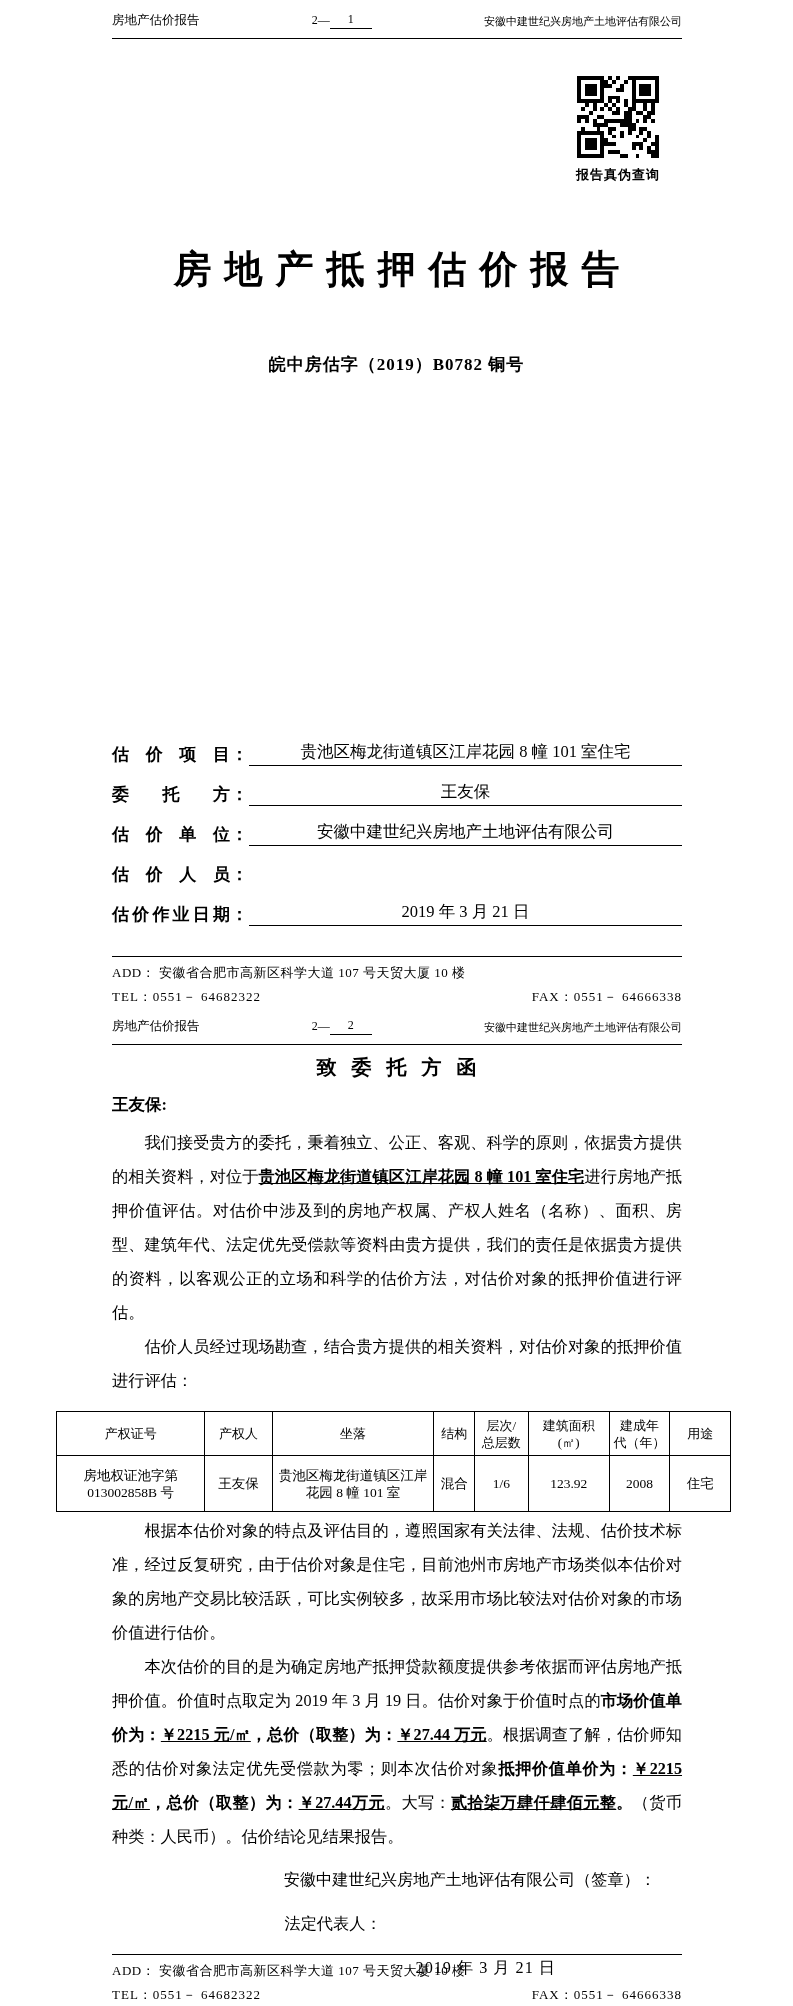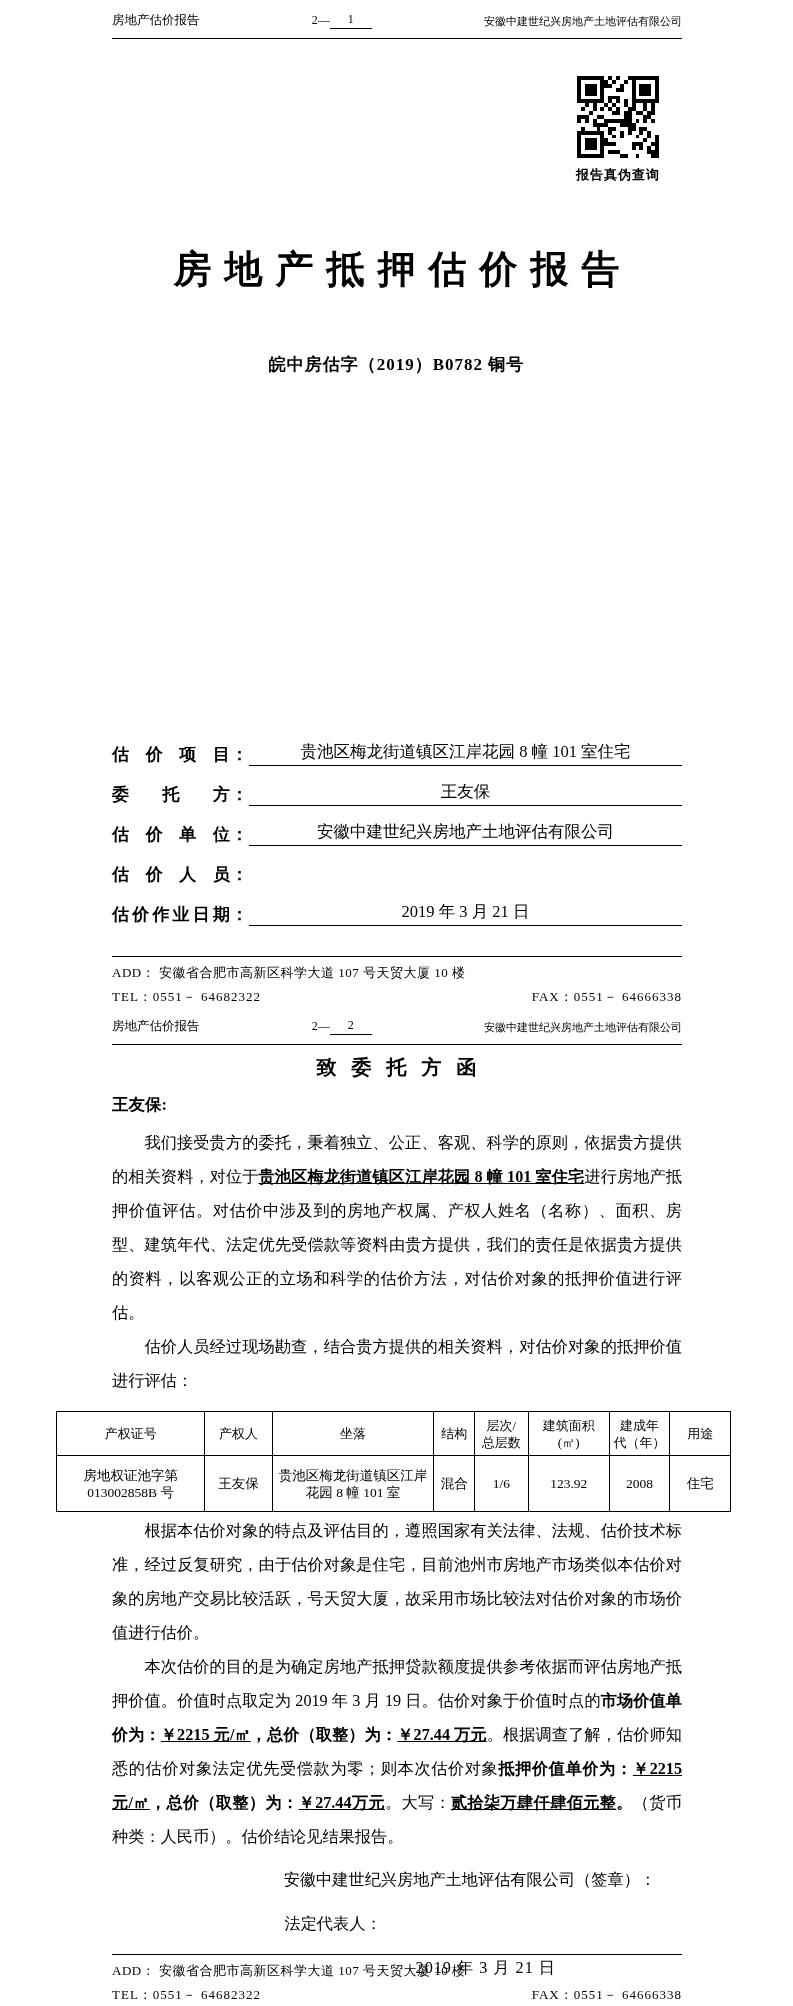--- a/index.html
+++ b/index.html
@@ -389,21 +389,21 @@
 花园 8 幢 101 室</td>
         <td>混合</td>
         <td>1/6</td>
         <td>123.92</td>
         <td>2008</td>
         <td>住宅</td>
       </tr>
     </tbody>
       </table>
 
-    <p>根据本估价对象的特点及评估目的，遵照国家有关法律、法规、估价技术标准，经过反复研究，由于估价对象是住宅，目前池州市房地产市场类似本估价对象的房地产交易比较活跃，号天贸大厦，故采用市场比较法对估价对象的市场价值进行估价。</p>
+    <p>根据本估价对象的特点及评估目的，遵照国家有关法律、法规、估价技术标准，经过反复研究，由于估价对象是住宅，目前池州市房地产市场类似本估价对象的房地产交易比较活跃，可比实例较多，故采用市场比较法对估价对象的市场价值进行估价。</p>
 
     <p><span>本次估价的目的是为确定房地产抵押贷款额度提供参考依据而评估房地产抵押价值。价值时点取定为 2019 年 3 月 19 日。估价对象于价值时点的</span><span class="b">市场价值单价为：</span><span class="bu">￥2215 元/㎡</span><span class="b">，</span><span class="b">总价（取整）为：</span><span class="bu">￥27.44 万元</span><span>。根据调查了解，估价师知悉的估价对象法定优先受偿款为零；则本次估价对象</span><span class="b">抵押价值单价为：</span><span class="bu">￥2215元/㎡</span><span class="b">，</span><span class="b">总价（取整）为：</span><span class="bu">￥27.44万元</span><span>。大写：</span><span class="bu">贰拾柒万肆仟肆佰元整</span><span class="b">。</span><span>（货币种类：人民币）。估价结论见结果报告。</span></p>
 
     <div class="sign">
       <div class="sign-company">安徽中建世纪兴房地产土地评估有限公司（签章）：</div>
       <div class="sign-rep">法定代表人：</div>
       <div class="sign-date">2019 年 3 月 21 日</div>
     </div>
   </div>
 

